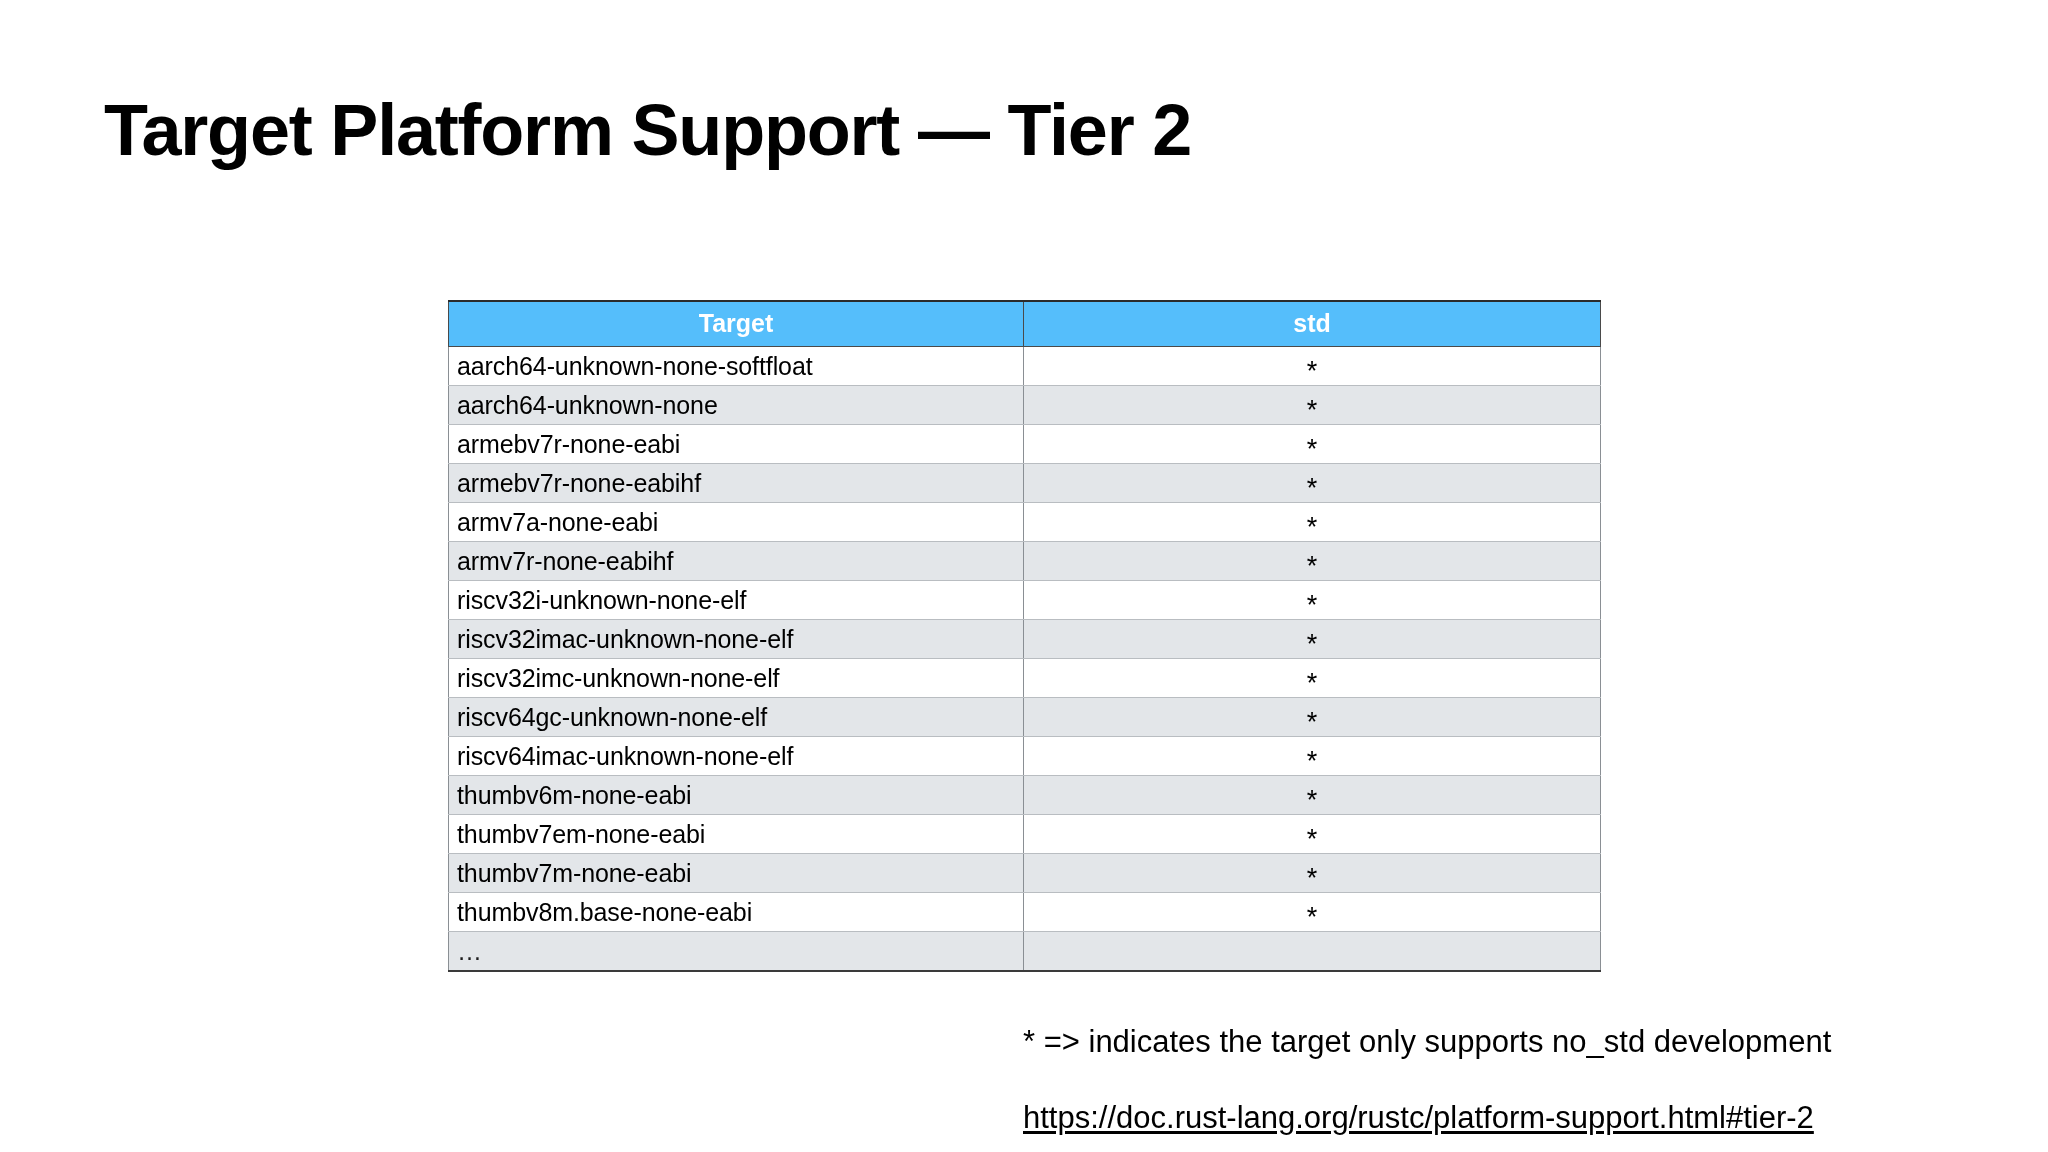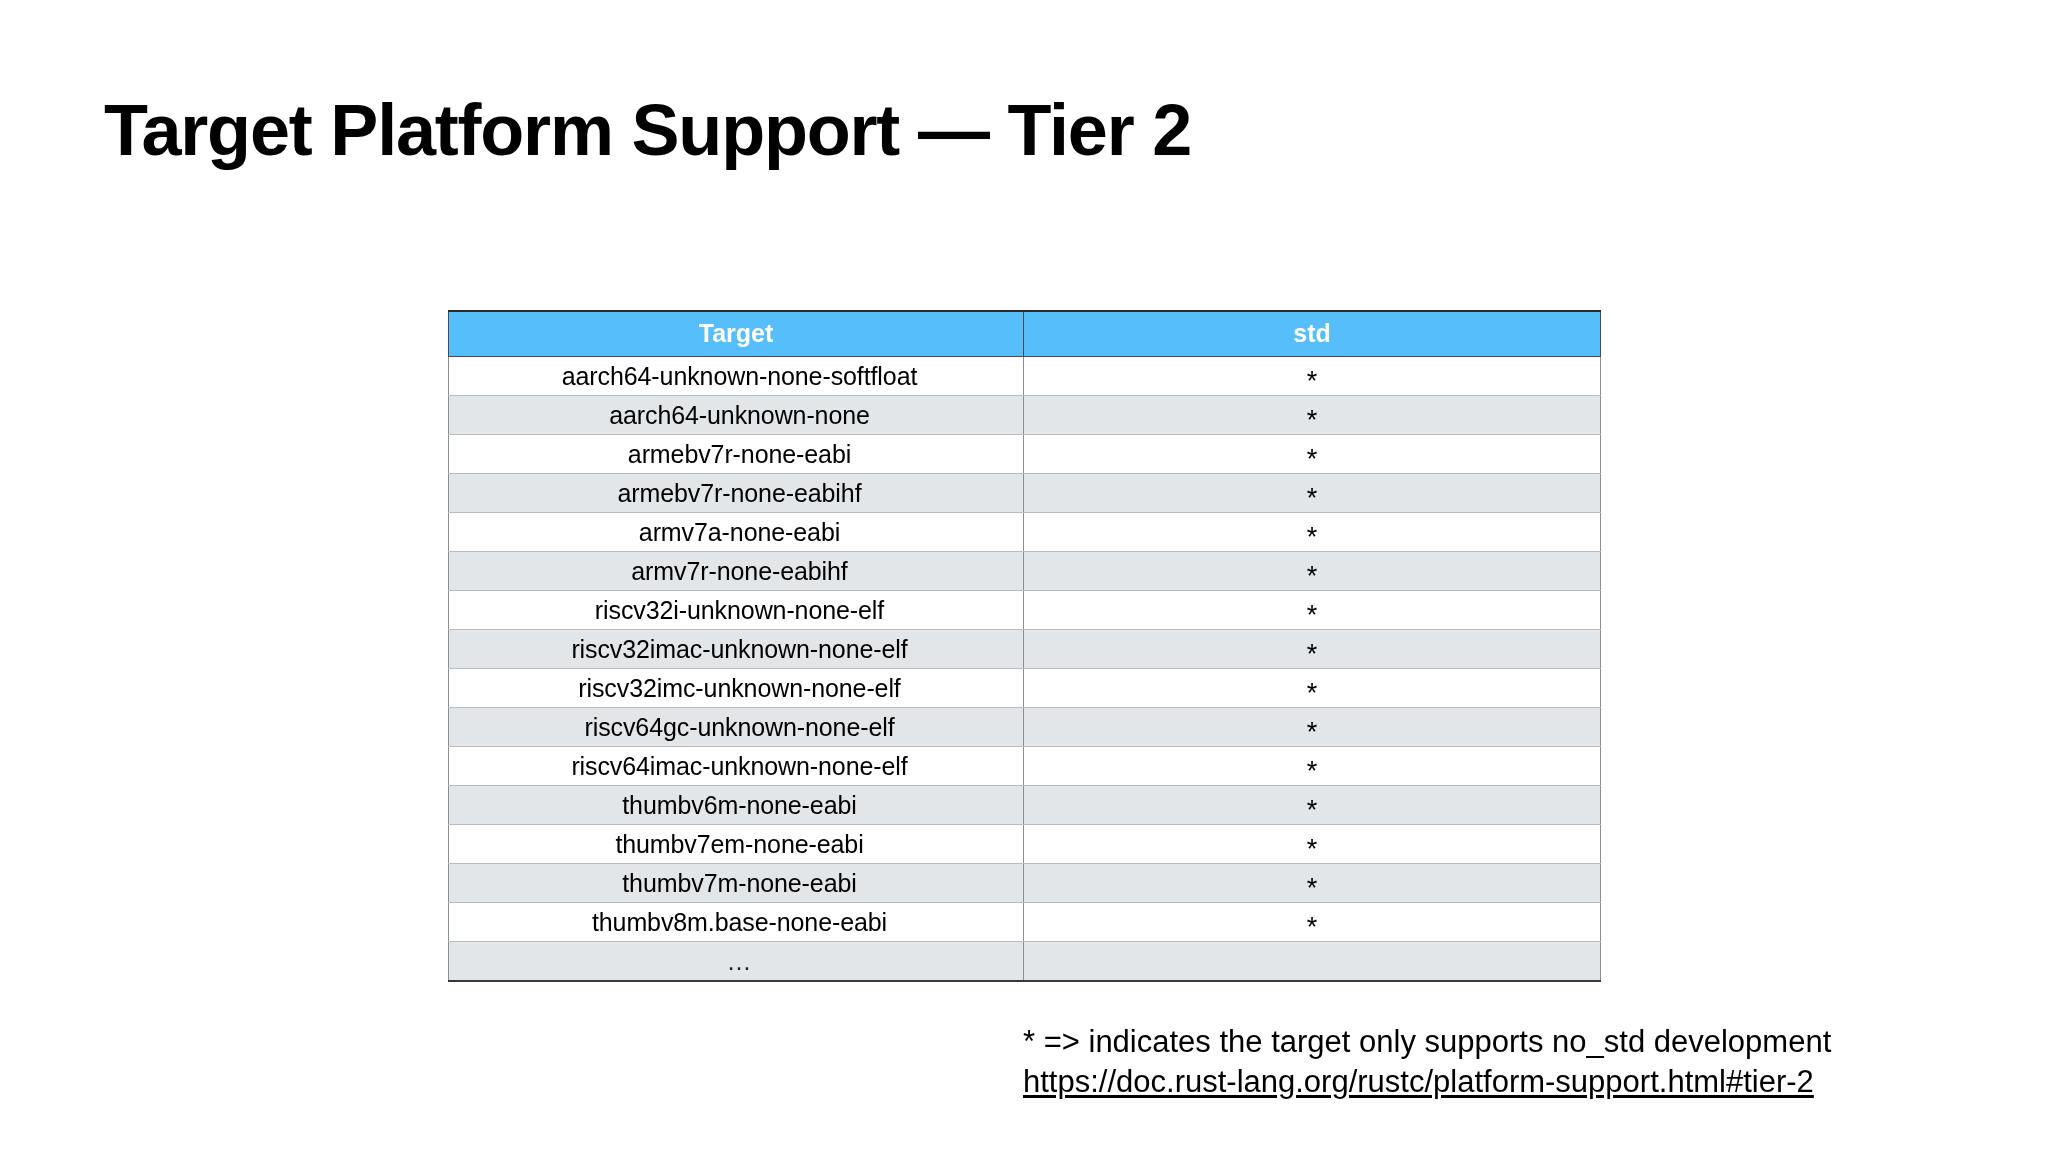--- a/index.html
+++ b/index.html
@@ -27,21 +27,21 @@
     letter-spacing: -1.2px;
     line-height: 1.08;
     white-space: nowrap;
     color: #000000;
   }
 
   
   #platform-table {
     position: absolute;
     left: 448px;
-    top: 310px;
+    top: 300px;
     width: 1152px;
     border-collapse: collapse;
     table-layout: fixed;
     font-size: 25px;
   }
   #platform-table col.col-target { width: 575px; }
   #platform-table col.col-std    { width: 577px; }
 
   #platform-table th {
     background: #55BEFB;
@@ -63,21 +63,21 @@
     background: #ffffff;
   }
   #platform-table tbody tr:nth-child(even) td {
     background: #E3E6E9;
   }
   #platform-table tbody tr:last-child td {
     border-bottom: 2px solid #3a3a3a;
   }
 
   td.cell-target {
-    text-align: center;
+    text-align: left;
     padding-left: 8px;
     font-size: 25px;
     letter-spacing: -0.1px;
     white-space: nowrap;
   }
   td.cell-std {
     text-align: center;
     font-size: 25px;
     line-height: 1;
   }
@@ -103,20 +103,21 @@
   }
   #footnote-legend {
     color: #000000;
   }
   #footnote-link {
     color: #000000;
     text-decoration: underline;
     text-underline-offset: 3px;
     display: inline-block;
     cursor: pointer;
+    margin-top: 36px;
   }
 </style>
 </head>
 <body>
 
 <div id="slide-title">Target Platform Support — Tier 2</div>
 
 <table id="platform-table">
   <colgroup>
     <col class="col-target">

